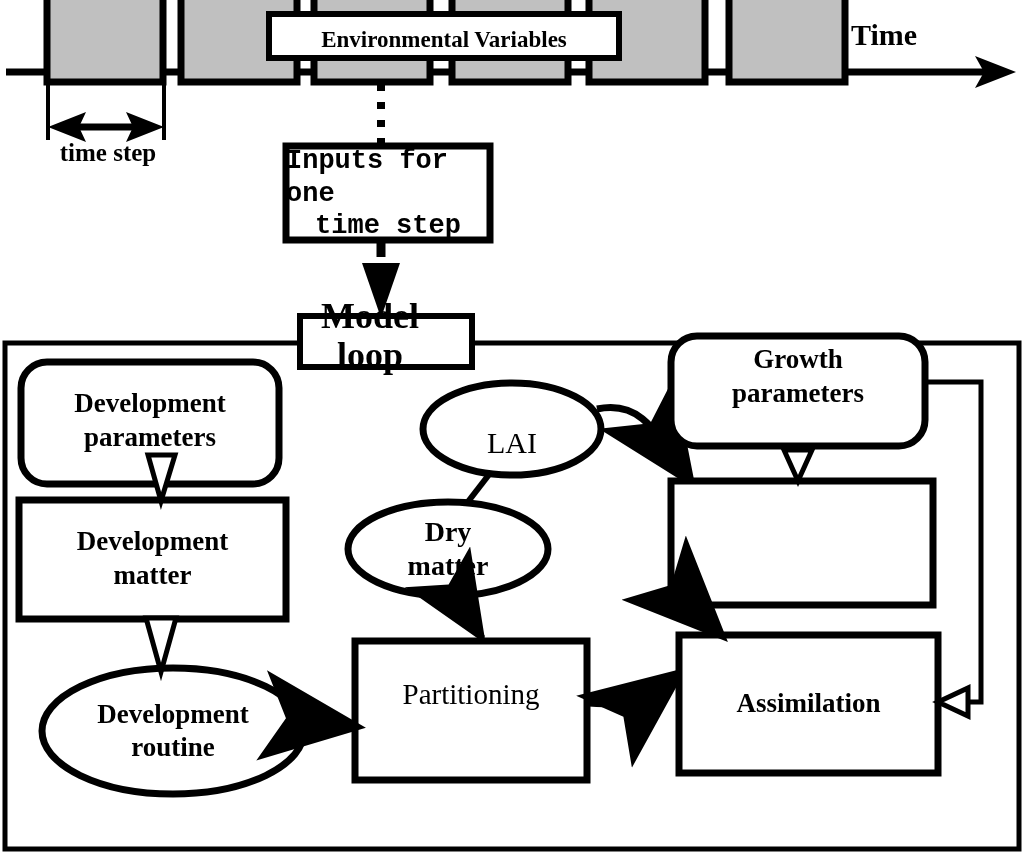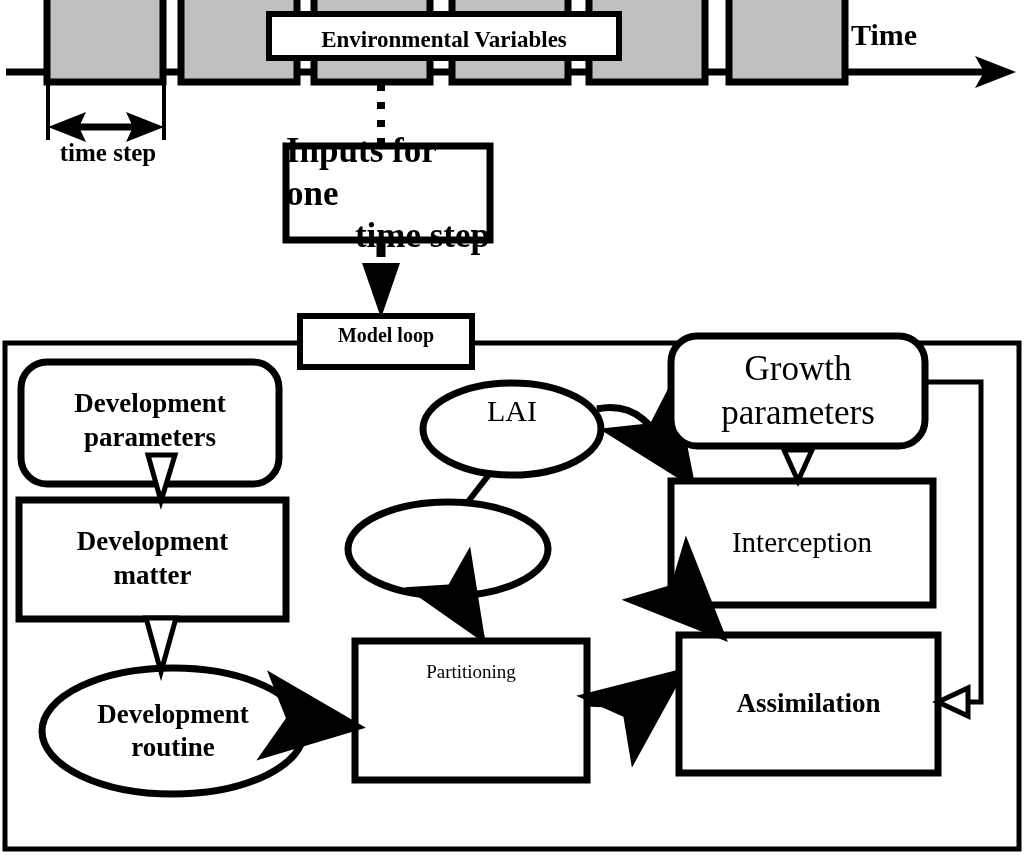--- a/index.html
+++ b/index.html
@@ -102,53 +102,57 @@
     </g>
   </svg>
 
   <div class="lbl" style="left:844px;top:18px;width:80px;height:34px;font-size:30px;">Time</div>
 
   <div class="lbl" style="left:269px;top:20px;width:350px;height:40px;font-size:23px;">Environmental Variables</div>
 
   <div class="lbl" style="left:38px;top:136px;width:140px;height:32px;font-size:25px;">time step</div>
 
   <div style="position:absolute;left:286px;top:152px;width:204px;height:84px;display:flex;flex-direction:column;
-              align-items:flex-end;justify-content:center;font-size:35px;font-weight:bold;line-height:1.22;">
+              align-items:center;justify-content:center;font-size:27px;font-weight:bold;line-height:1.22;font-family:Liberation Mono, monospace;">
     <span>Inputs for one</span>
     <span>time step</span>
   </div>
 
-  <div class="lbl" style="left:300px;top:320px;width:172px;height:32px;font-size:20px;">Model loop</div>
+  <div class="lbl" style="left:284px;top:320px;width:172px;height:32px;font-size:36px;">Model loop</div>
 
   <div style="position:absolute;left:21px;top:366px;width:258px;height:110px;display:flex;flex-direction:column;
               align-items:center;justify-content:center;font-size:27px;font-weight:bold;line-height:1.25;">
     <span>Development</span>
     <span>parameters</span>
   </div>
 
   <div style="position:absolute;left:19px;top:505px;width:267px;height:108px;display:flex;flex-direction:column;
               align-items:center;justify-content:center;font-size:27px;font-weight:bold;line-height:1.25;">
     <span>Development</span>
     <span>matter</span>
   </div>
 
   <div style="position:absolute;left:42px;top:690px;width:262px;height:82px;display:flex;flex-direction:column;
               align-items:center;justify-content:center;font-size:27px;font-weight:bold;line-height:1.22;">
     <span>Development</span>
     <span>routine</span>
   </div>
 
-  <div class="lbl plain" style="left:423px;top:393px;width:178px;height:36px;font-size:30px;">LAI</div>
+  <div class="lbl plain" style="left:423px;top:425px;width:178px;height:36px;font-size:30px;">LAI</div>
 
+  <div style="position:absolute;left:348px;top:511px;width:200px;height:76px;display:flex;flex-direction:column;
+              align-items:center;justify-content:center;font-size:28px;font-weight:bold;line-height:1.2;">
+    <span>Dry</span>
+    <span>matter</span>
+  </div>
 
-  <div class="lbl plain" style="left:355px;top:654px;width:232px;height:36px;font-size:19px;">Partitioning</div>
+  <div class="lbl plain" style="left:355px;top:677px;width:232px;height:36px;font-size:29px;">Partitioning</div>
 
   <div style="position:absolute;left:671px;top:343px;width:254px;height:96px;display:flex;flex-direction:column;
-              align-items:center;justify-content:center;font-size:35px;font-weight:normal;line-height:1.25;">
+              align-items:center;justify-content:flex-start;font-size:27px;font-weight:bold;line-height:1.25;">
     <span>Growth</span>
     <span>parameters</span>
   </div>
 
-  <div class="lbl plain" style="left:671px;top:525px;width:262px;height:36px;font-size:29px;">Interception</div>
 
   <div class="lbl" style="left:679px;top:686px;width:259px;height:36px;font-size:27px;">Assimilation</div>
 
 </div>
 
 </body></html>

